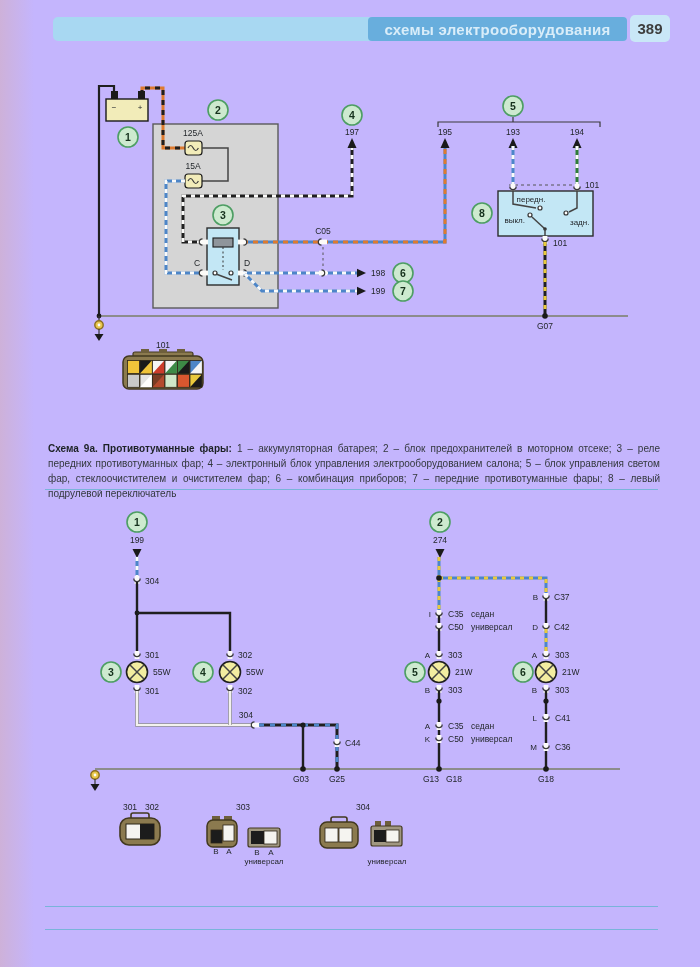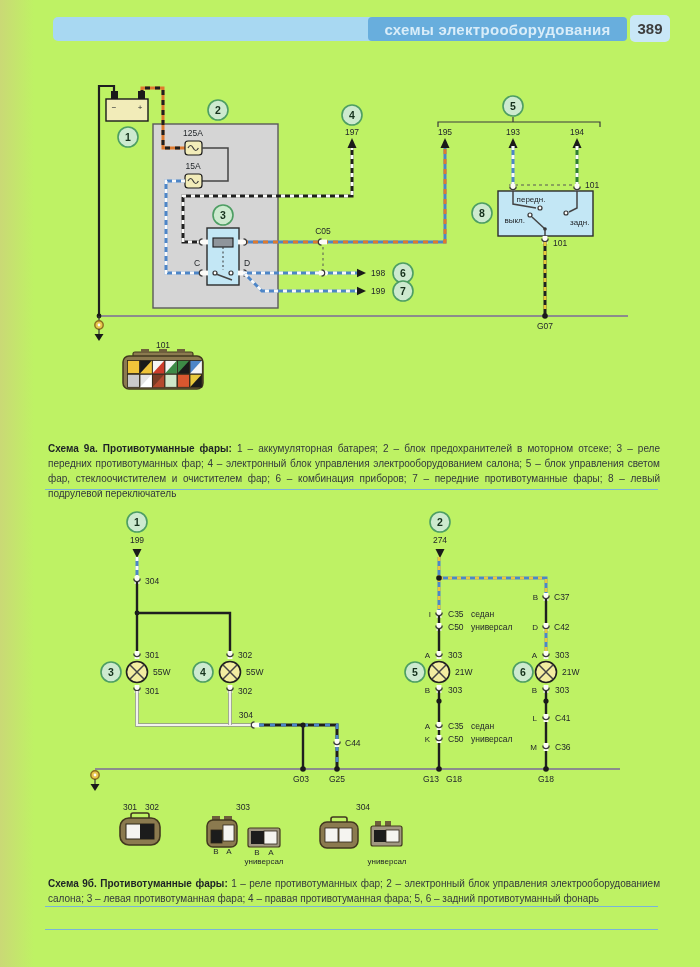--- a/index.html
+++ b/index.html
@@ -1,17 +1,17 @@
 <!DOCTYPE html>
 <html><head>
 <meta charset="utf-8">
 <style>
   html,body{margin:0;padding:0;}
   body{width:700px;height:967px;background:#e9e7e3;font-family:"Liberation Sans",sans-serif;}
-  .page{position:relative;width:700px;height:967px;background:#bef264;overflow:hidden;}
+  .page{position:relative;width:700px;height:967px;background:#c4b5fd;overflow:hidden;}
   .page::before{content:"";position:absolute;left:0;top:0;width:34px;height:100%;
     background:linear-gradient(90deg,rgba(224,170,150,.35),rgba(224,170,150,0));pointer-events:none;}
   
   .header-bar{position:absolute;left:53px;top:17px;width:574px;height:24px;border-radius:5px;
     background:#a8d8f2;}
   .header-title-box{position:absolute;left:315px;top:0;width:259px;height:24px;border-radius:4px;
     background:#68aedd;display:flex;align-items:center;justify-content:center;}
   .header-title-box span{color:#d9edf9;font-size:15px;font-weight:bold;letter-spacing:.3px;}
   .page-num{position:absolute;left:630px;top:15px;width:40px;height:27px;border-radius:5px;
     background:#c9e7f7;display:flex;align-items:center;justify-content:center;
@@ -475,17 +475,16 @@
       <rect x="304" y="323" width="13" height="14" fill="#f5f4f0" stroke="#2b2417" stroke-width=".8"></rect>
       <rect x="340" y="316" width="6" height="5" fill="#6e5f3c"></rect>
         <rect x="350" y="316" width="6" height="5" fill="#6e5f3c"></rect>
       <rect x="336" y="321" width="31" height="20" rx="2" fill="#a09781" stroke="#42381f" stroke-width="1.2"></rect>
       <rect x="339" y="325" width="12" height="12" fill="#1c1c1c"></rect>
       <rect x="351" y="325" width="13" height="12" fill="#f5f4f0" stroke="#2b2417" stroke-width=".8"></rect>
       <text class="sm" x="352" y="359" text-anchor="middle">универсал</text>
     </g>
   </svg>
 
-  <div class="caption" style="top:876px"><b>Схема 9б. Противотуманные фары:</b><span> 1 – реле противотуманных фар; 2 – электронный блок управления электрооборудованием салона; 3 – левая противотуманная фара; 4 – правая противотуманная фара; 5, 6 – задний противотуманный фонарь</span></div>
   <div class="rule" style="top:906px"></div>
   <div class="rule" style="top:929px"></div>
 
 </div>
 
 </body></html>

